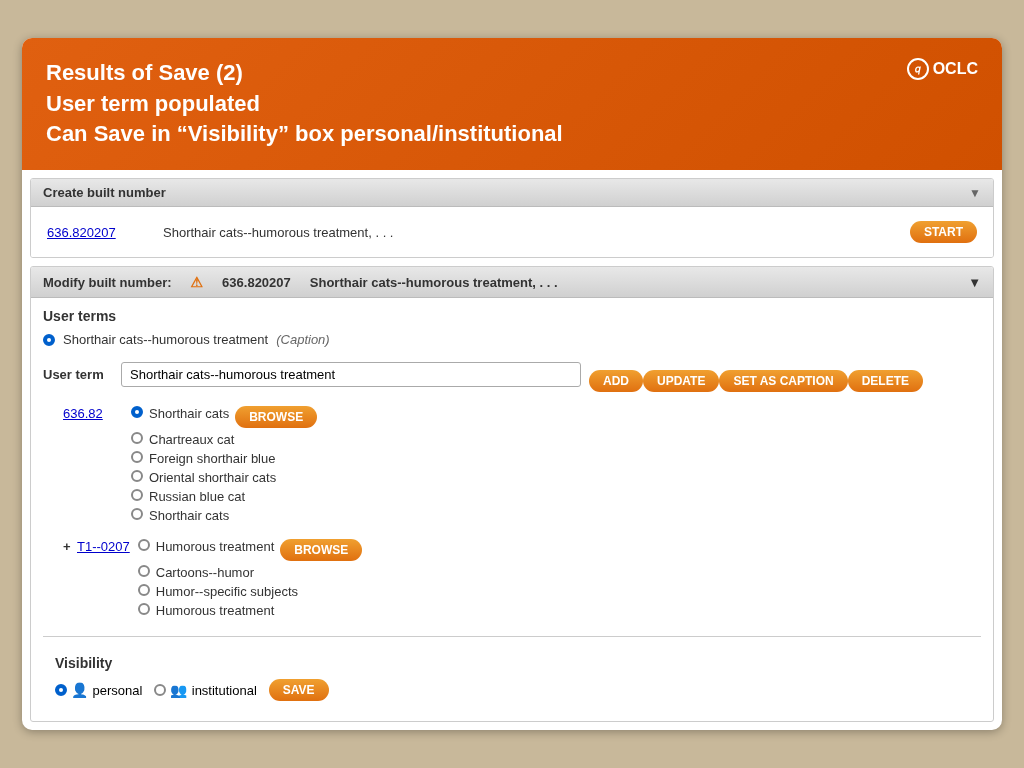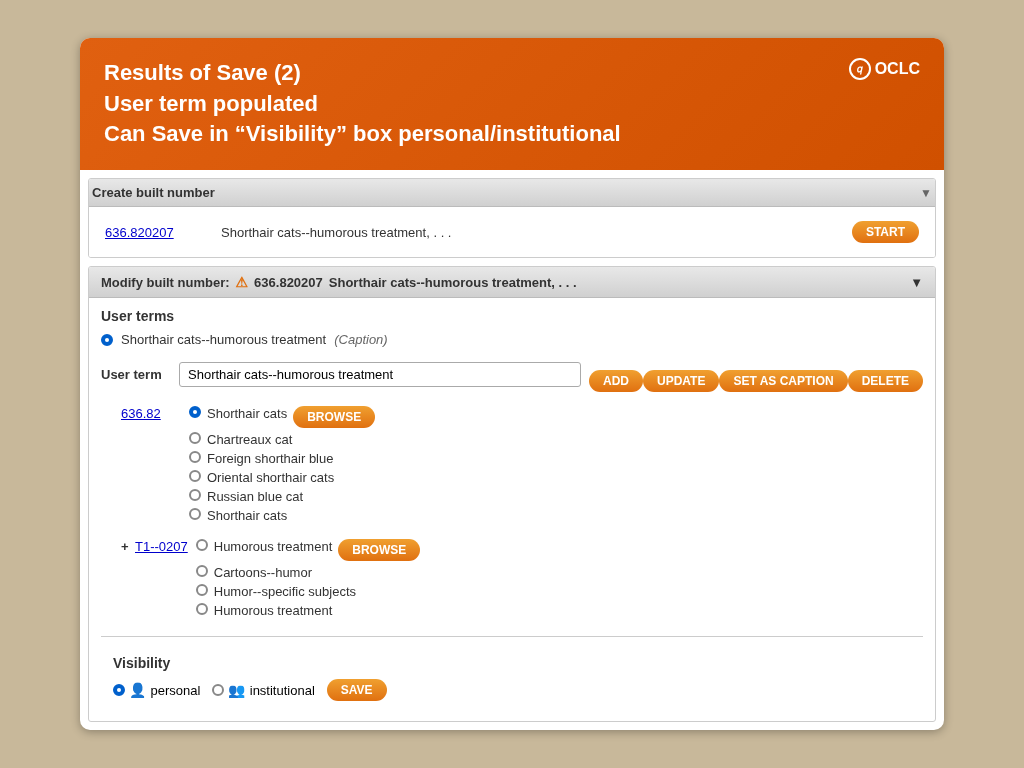--- a/index.html
+++ b/index.html
@@ -6,21 +6,21 @@
     body {
       background: #c8b89a;
       display: flex;
       justify-content: center;
       align-items: center;
       min-height: 100vh;
       font-family: Arial, sans-serif;
       font-size: 13px;
     }
     .main-container {
-      width: 864px;
+      width: 980px;
       background: #fff;
       border-radius: 10px;
       overflow: hidden;
       box-shadow: 0 2px 10px rgba(0,0,0,0.3);
     }
     
     .header {
       background: linear-gradient(135deg, #e06010 0%, #d05000 100%);
       padding: 20px 24px;
       position: relative;
@@ -54,21 +54,21 @@
     }
     
     .panel {
       border: 1px solid #ccc;
       margin: 8px;
       border-radius: 3px;
       overflow: hidden;
     }
     .panel-header {
       background: linear-gradient(to bottom, #e8e8e8, #d0d0d0);
-      padding: 6px 3px;
+      padding: 6px 12px;
       font-weight: bold;
       color: #333;
       display: flex;
       justify-content: space-between;
       align-items: center;
       border-bottom: 1px solid #bbb;
       cursor: pointer;
     }
     .panel-header .chevron {
       color: #666;
@@ -113,21 +113,21 @@
       color: #333;
       display: flex;
       justify-content: space-between;
       align-items: center;
       border-bottom: 1px solid #bbb;
       cursor: pointer;
     }
     .modify-header .modify-info {
       display: flex;
       align-items: center;
-      gap: 6px;
+      gap: 19px;
     }
     .warning-icon {
       color: #e07010;
       font-size: 14px;
     }
     
     .user-terms-section {
       padding: 10px 12px;
     }
     .section-title {

